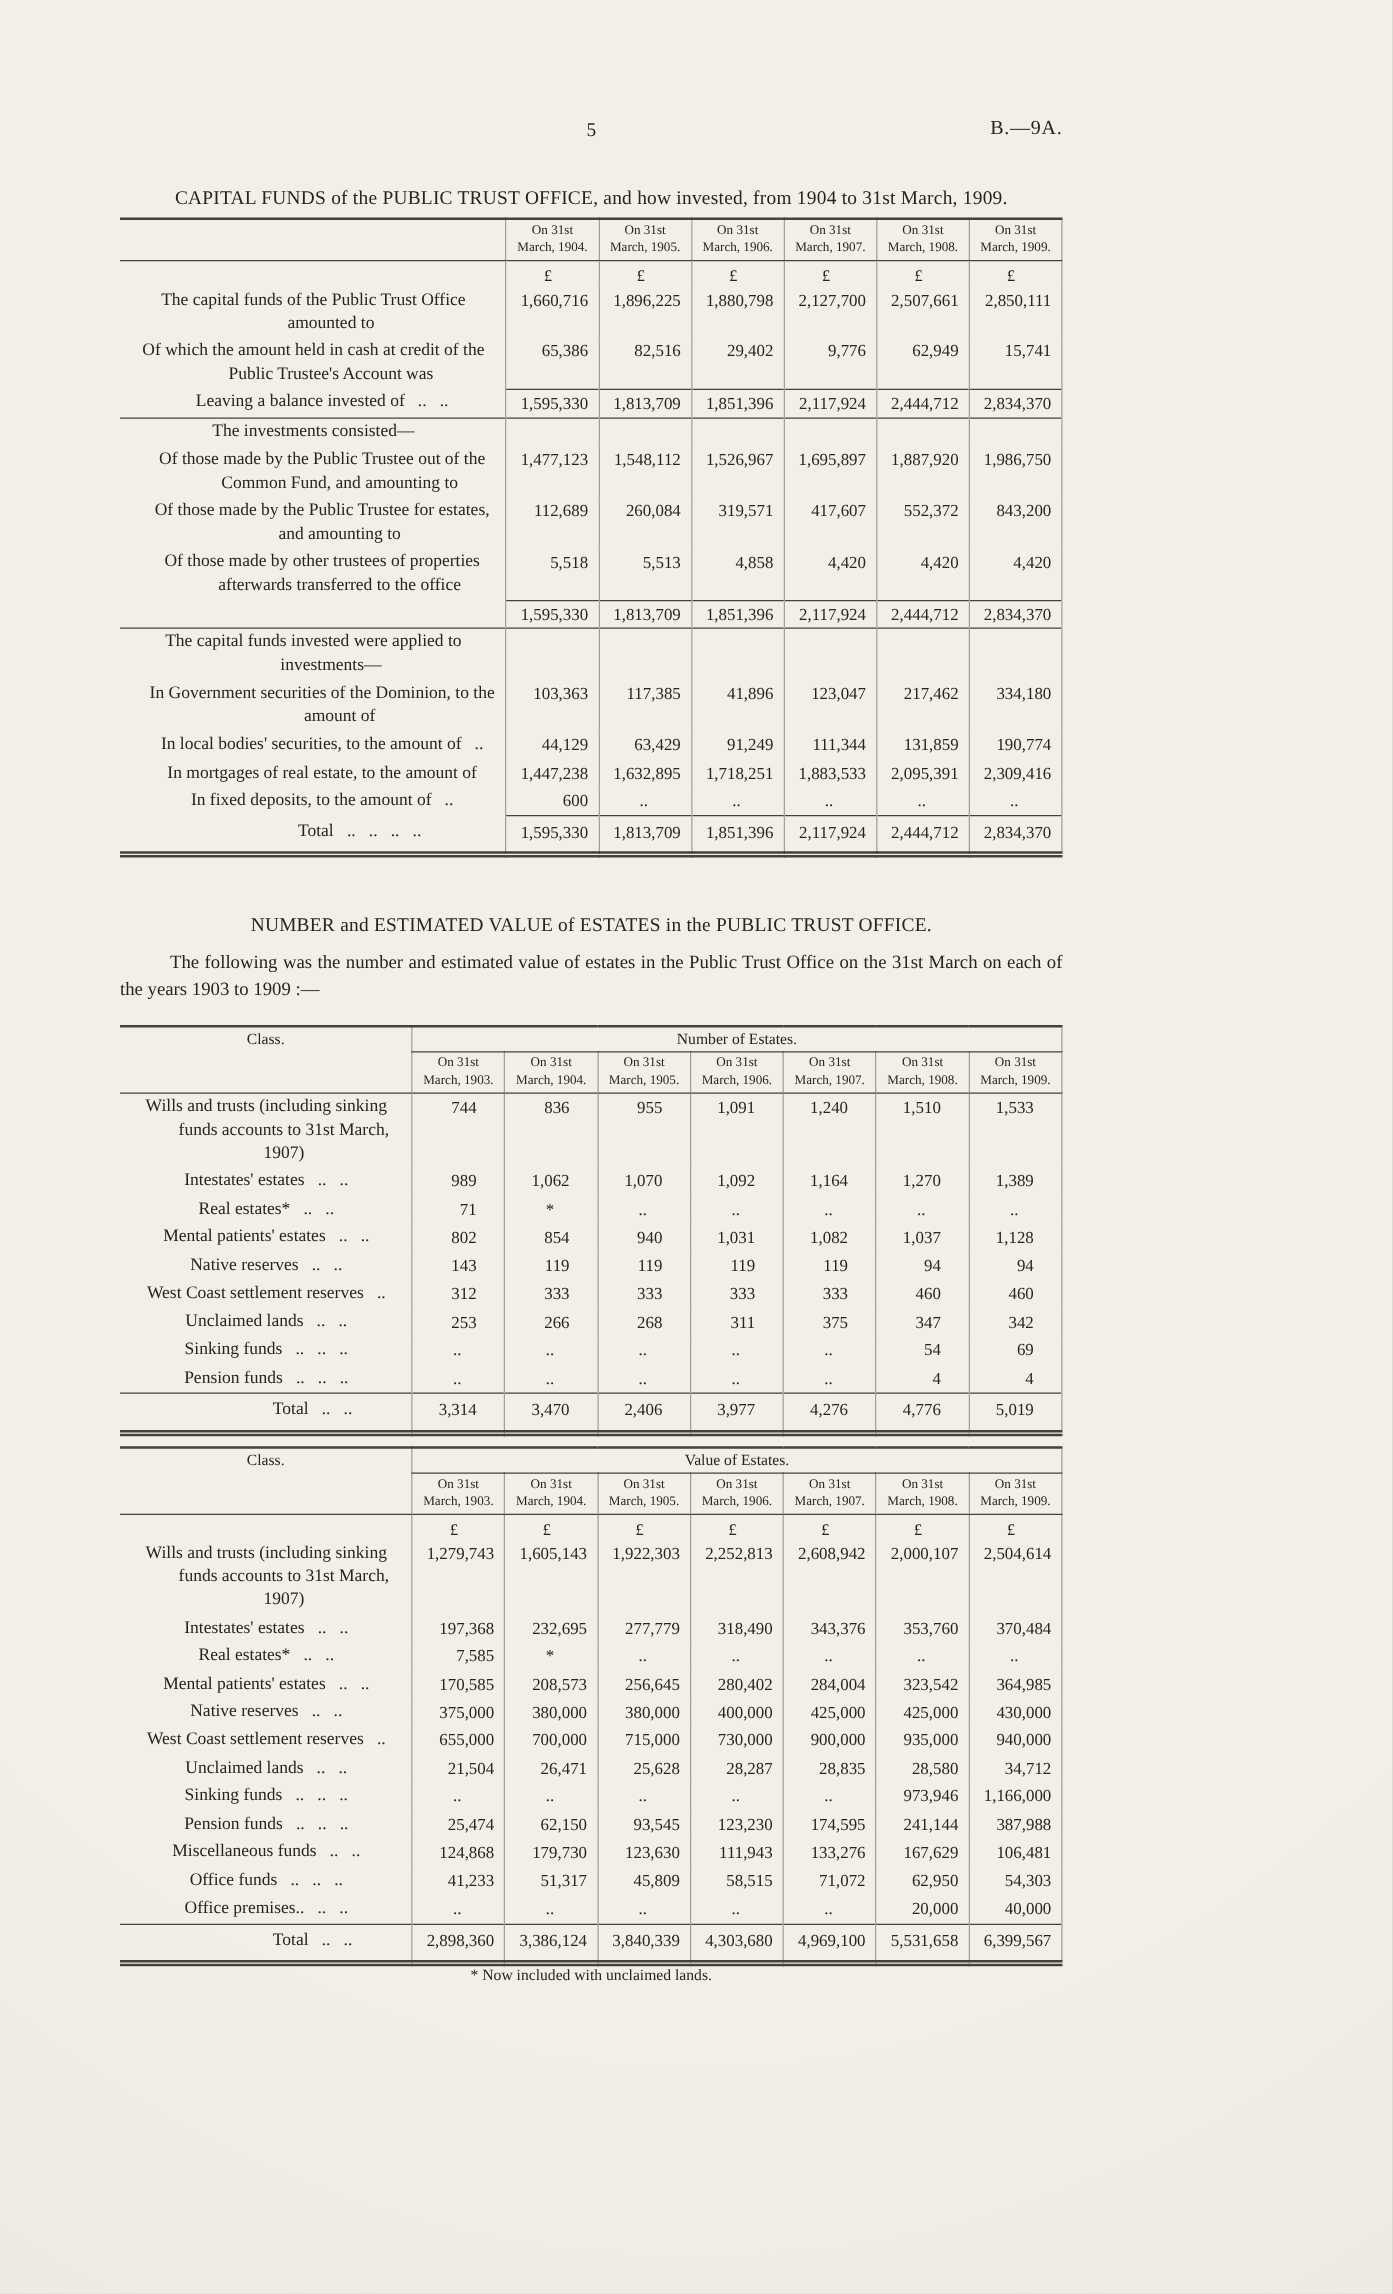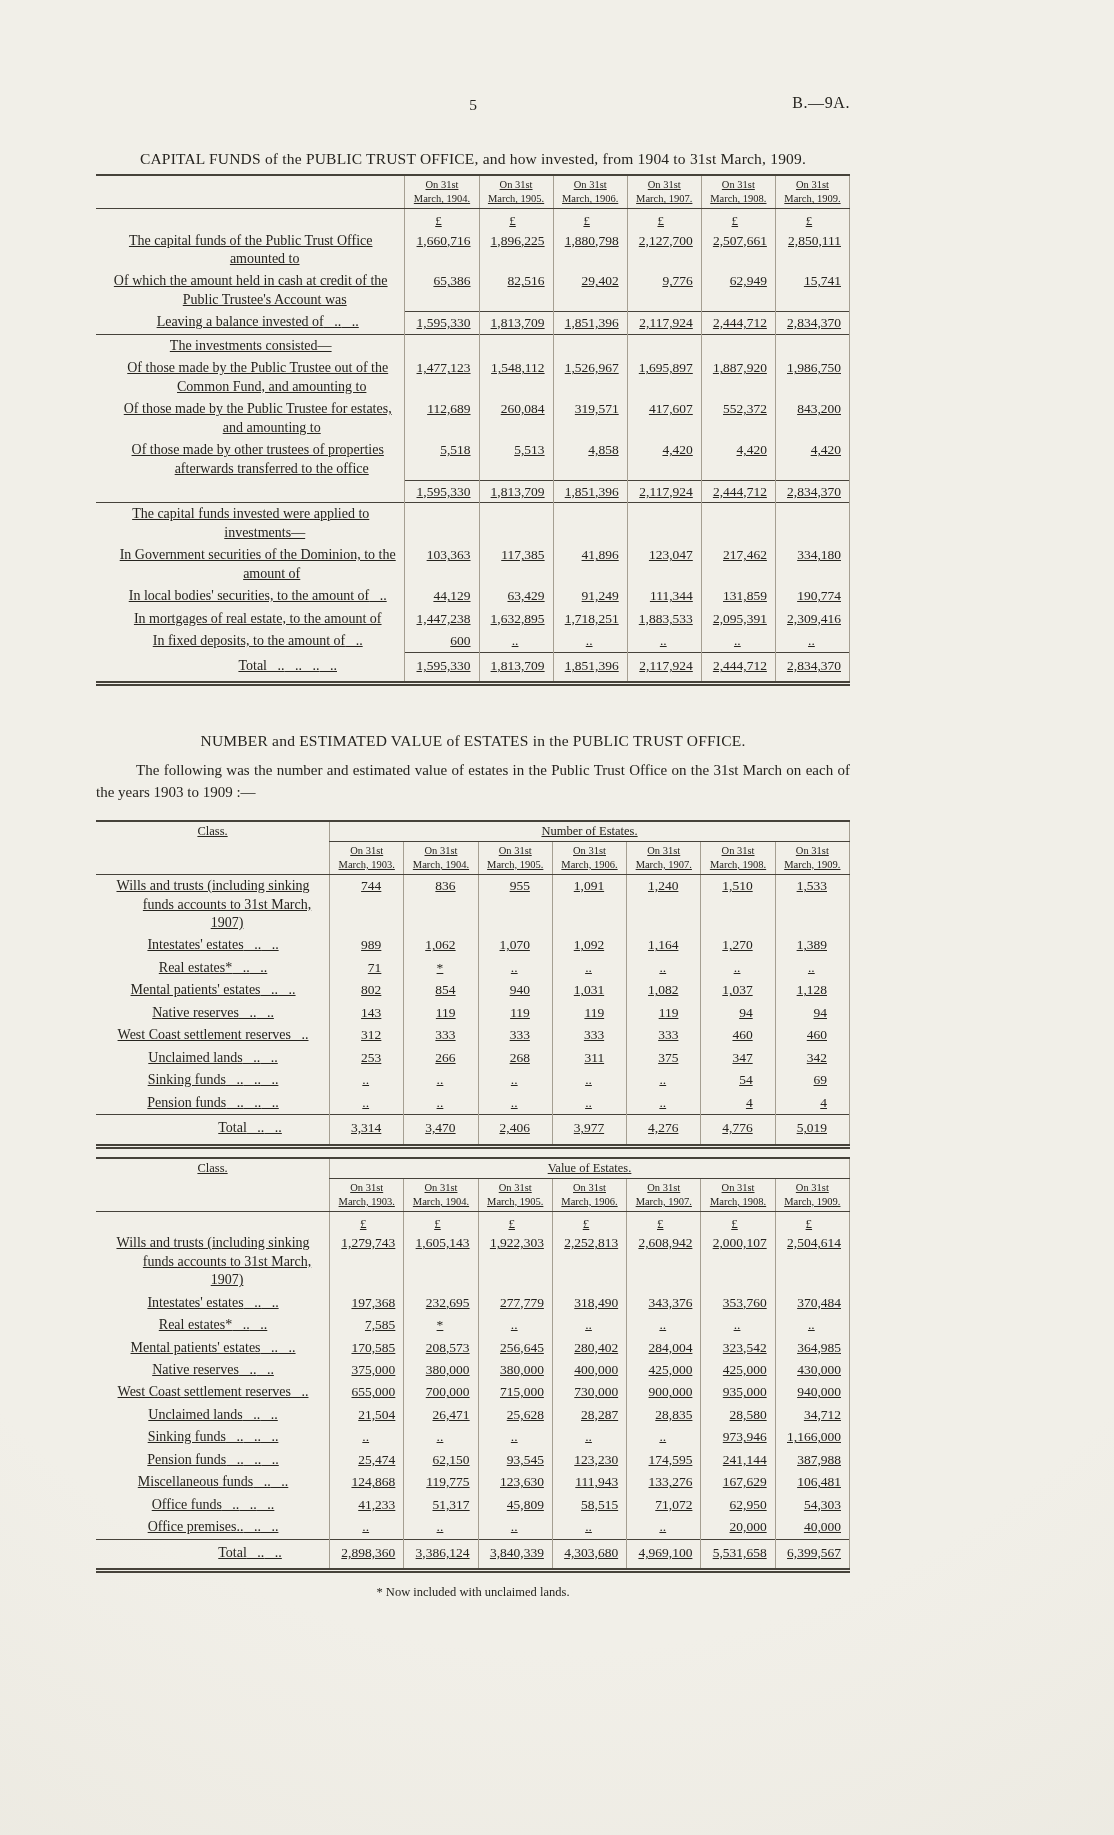--- a/index.html
+++ b/index.html
@@ -10,24 +10,24 @@
     background:radial-gradient(140% 100% at 50% 35%, #f1efe8 55%, #e7e4da 100%);
     font-family:"Liberation Serif","DejaVu Serif",serif;color:#26241f;
   }
   .content{position:absolute;left:96px;top:96px;width:754px;}
   .page-head{position:relative;height:30px;}
   .page-num{position:absolute;left:0;right:0;text-align:center;font-size:15.5px;}
   .doc-ref{position:absolute;right:0;top:-2px;font-size:16px;letter-spacing:.6px;}
   .cap-title{margin:24px 0 6px;text-align:center;font-size:15.5px;font-weight:normal;letter-spacing:.2px;}
   .estates-title{margin:46px 0 10px;text-align:center;font-size:15.5px;font-weight:normal;letter-spacing:.2px;}
   .intro{font-size:15px;line-height:1.45;text-align:justify;text-indent:40px;margin:0 0 16px;}
-  .footnote{text-align:center;font-size:12.5px;margin-top:12px;}
+  .footnote{text-align:center;font-size:12.5px;margin-top:0;}
 
   table.rpt{border-collapse:collapse;width:100%;table-layout:fixed;
-    border-top:2px solid #46423a;border-bottom:5px double #46423a;text-decoration:underline;}
+    border-top:2px solid #46423a;border-bottom:5px double #46423a;}
   .rpt th,.rpt td{font-weight:normal;vertical-align:top;padding:2px 5px;}
   .rpt .val{border-left:1px solid #a59f92;}
   .rpt .val:last-child{border-right:1px solid #a59f92;}
   .rpt thead th{border-bottom:1px solid #46423a;}
   .year-head{font-size:10.5px;line-height:1.35;text-align:center;padding:3px 1px 4px;}
   .group-head{font-size:12.5px;text-align:center;padding:2px 0 3px;}
   .class-head{font-size:12.5px;text-align:center;vertical-align:middle;}
   .rpt td.label-col{font-size:14px;line-height:1.32;padding-left:34px;text-indent:-28px;text-align:center;}
   .rpt td.label-col.ind1{padding-left:48px;}
   .rpt td.val{text-align:right;font-size:13.5px;line-height:1.32;padding-right:8px;padding-left:1px;}
@@ -445,21 +445,21 @@
               <td class="val">62,150</td>
               <td class="val">93,545</td>
               <td class="val">123,230</td>
               <td class="val">174,595</td>
               <td class="val">241,144</td>
               <td class="val">387,988</td>
             </tr>
             <tr>
               <td class="label-col">Miscellaneous funds<span class="ldr">&nbsp;&nbsp;&nbsp;..</span><span class="ldr">&nbsp;&nbsp;&nbsp;..</span></td>
               <td class="val">124,868</td>
-              <td class="val">119,775</td>
+              <td class="val">179,730</td>
               <td class="val">123,630</td>
               <td class="val">111,943</td>
               <td class="val">133,276</td>
               <td class="val">167,629</td>
               <td class="val">106,481</td>
             </tr>
             <tr>
               <td class="label-col">Office funds<span class="ldr">&nbsp;&nbsp;&nbsp;..</span><span class="ldr">&nbsp;&nbsp;&nbsp;..</span><span class="ldr">&nbsp;&nbsp;&nbsp;..</span></td>
               <td class="val">41,233</td>
               <td class="val">51,317</td>

